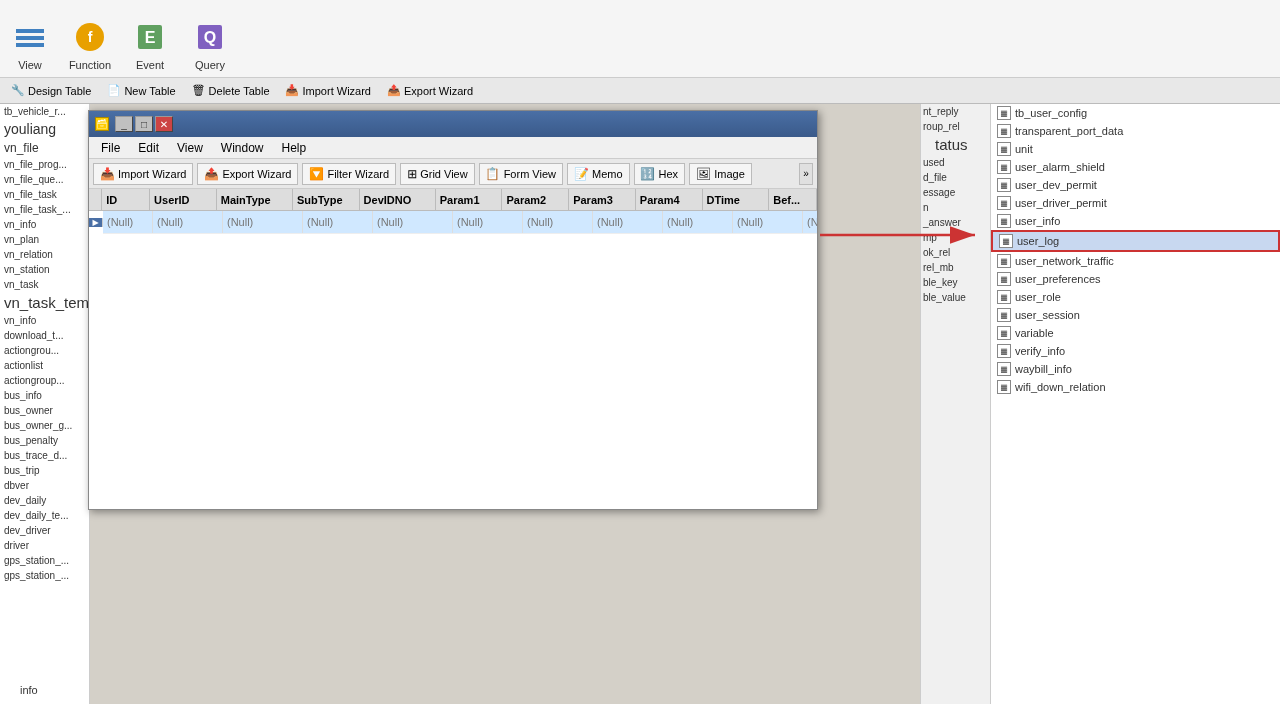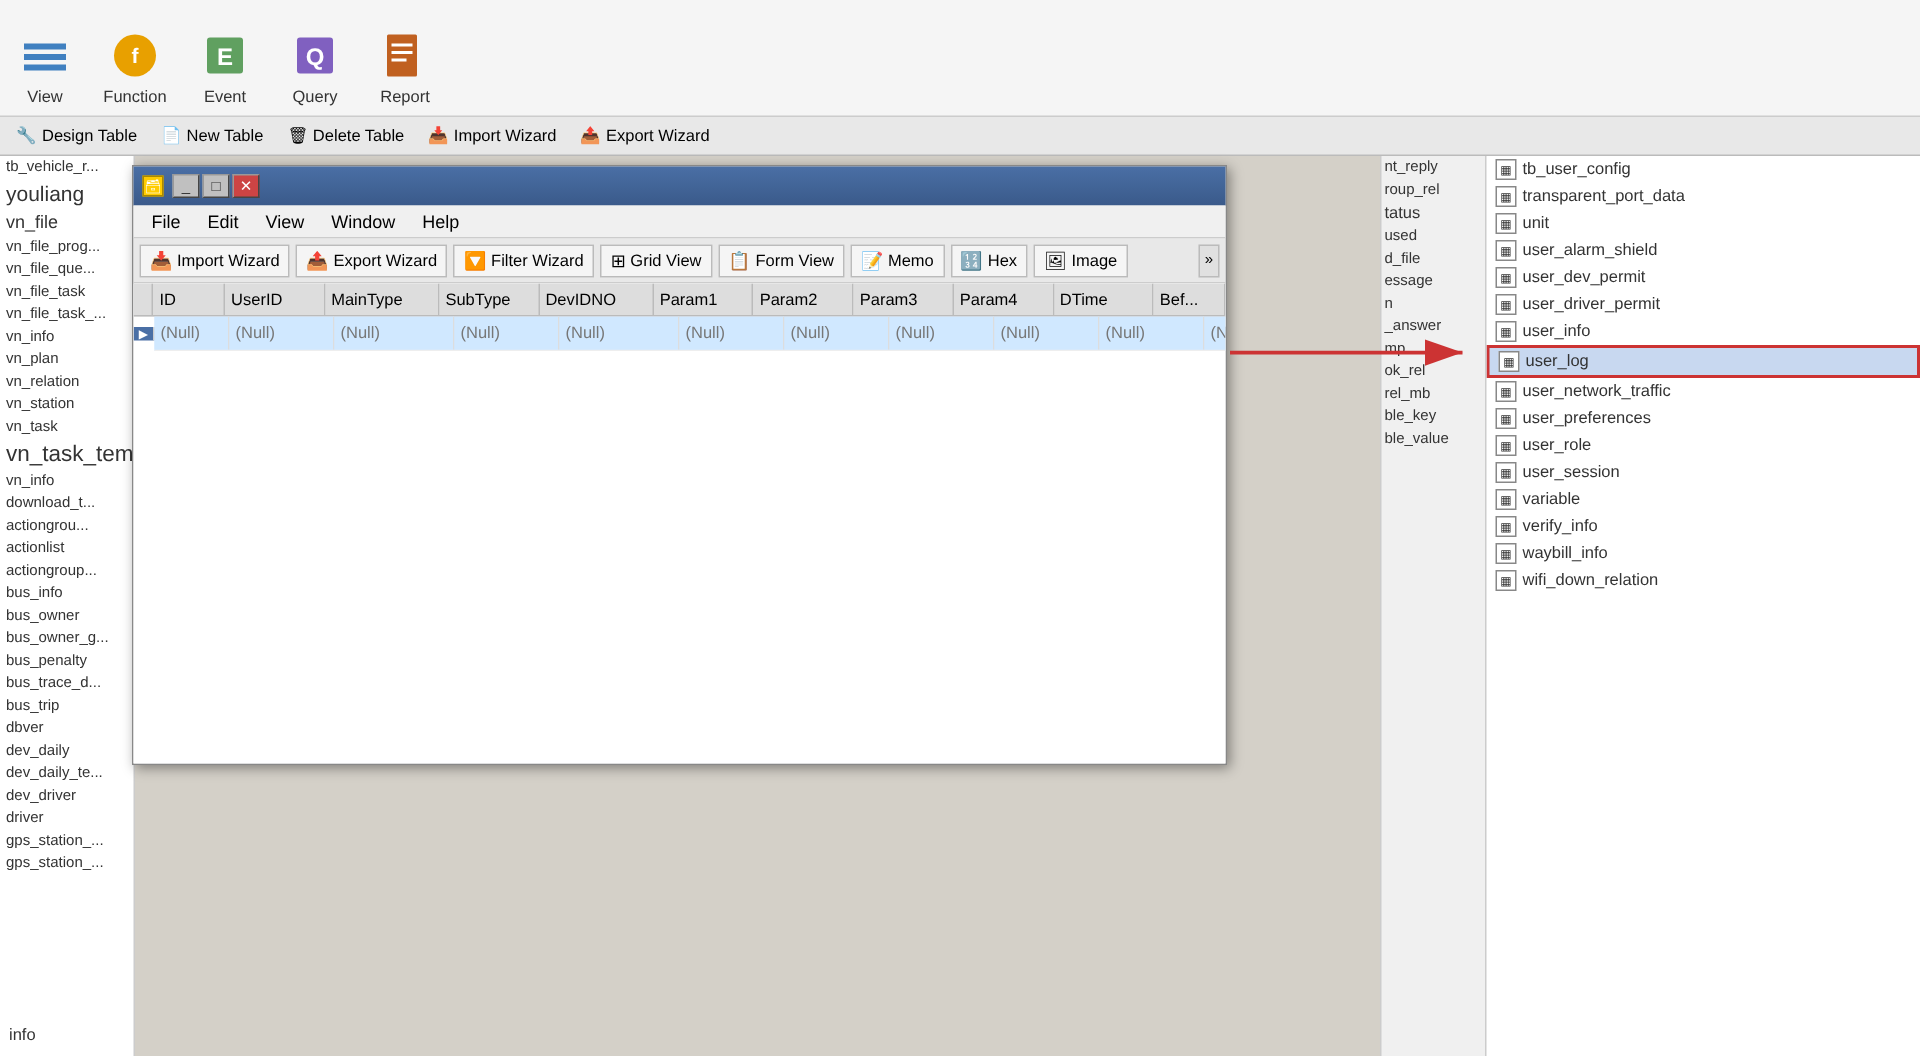--- a/index.html
+++ b/index.html
@@ -274,21 +274,21 @@
       background: #e0e0e0;
       border-bottom: 1px solid #bbb;
       height: 22px;
     }
     .modal-col-header {
       border-right: 1px solid #bbb;
       display: flex;
       align-items: center;
       padding: 0 4px;
       font-size: 11px;
-      font-weight: normal;
+      font-weight: bold;
       background: #ddd;
       overflow: hidden;
     }
     .modal-table-body {
       flex: 1;
       display: flex;
       overflow: hidden;
     }
     .modal-row-marker {
       width: 14px;
@@ -325,21 +325,21 @@
       color: #777;
     }
     .modal-table-cell.active-row {
       background: #d0e8ff;
     }
     .icon-function { background: #e8a000; width: 28px; height: 28px; border-radius: 14px; display: flex; align-items: center; justify-content: center; color: white; font-size: 14px; font-weight: bold; }
 
     .info-label {
       position: absolute;
       bottom: 8px;
-      left: 6px;
+      left: 20px;
       font-size: 11px;
       color: #333;
     }
   </style>
 </head>
 <body>
 
 <div class="app-bg"></div>
 
 <div class="toolbar">
@@ -369,31 +369,20 @@
     <span class="btn-label">Event</span>
   </div>
   <div class="toolbar-btn">
     <div class="icon-area">
       <svg width="32" height="32" viewBox="0 0 32 32">
         <rect x="4" y="4" width="24" height="24" rx="2" fill="#8060c0"></rect>
         <text x="16" y="22" text-anchor="middle" fill="white" font-size="16" font-weight="bold">Q</text>
       </svg>
     </div>
     <span class="btn-label">Query</span>
-  </div>
-  <div class="toolbar-btn">
-    <div class="icon-area">
-      <svg width="32" height="32" viewBox="0 0 32 32">
-        <rect x="4" y="2" width="20" height="28" rx="1" fill="#c06020"></rect>
-        <rect x="7" y="8" width="14" height="2" fill="white"></rect>
-        <rect x="7" y="13" width="14" height="2" fill="white"></rect>
-        <rect x="7" y="18" width="10" height="2" fill="white"></rect>
-      </svg>
-    </div>
-    <span class="btn-label">Report</span>
   </div>
 </div>
 
 <div class="table-ribbon">
   <div class="ribbon-btn">
     <span class="ribbon-icon">🔧</span>
     <span>Design Table</span>
   </div>
   <div class="ribbon-btn">
     <span class="ribbon-icon">📄</span>
@@ -445,21 +434,21 @@
   <div class="left-panel-item" style="font-size:10px">driver</div>
   <div class="left-panel-item" style="font-size:10px">gps_station_...</div>
   <div class="left-panel-item" style="font-size:10px">gps_station_...</div>
 </div>
 
 <div class="middle-area">
 
   <div style="position:absolute; right:0; top:0; bottom:0; width:70px; background:#f0f0f0; border-left:1px solid #ccc; overflow:hidden;">
     <div style="font-size:10px; padding:2px 2px; color:#333">nt_reply</div>
     <div style="font-size:10px; padding:2px 2px; color:#333">roup_rel</div>
-    <div style="font-size:11px; padding:2px 2px; color:#333">tatus</div>
+    <div style="font-size:15px; padding:2px 14px; color:#333">tatus</div>
     <div style="font-size:10px; padding:2px 2px; color:#333">used</div>
     <div style="font-size:10px; padding:2px 2px; color:#333">d_file</div>
     <div style="font-size:10px; padding:2px 2px; color:#333">essage</div>
     <div style="font-size:10px; padding:2px 2px; color:#333">n</div>
     <div style="font-size:10px; padding:2px 2px; color:#333">_answer</div>
     <div style="font-size:10px; padding:2px 2px; color:#333">mp</div>
     <div style="font-size:10px; padding:2px 2px; color:#333">ok_rel</div>
     <div style="font-size:10px; padding:2px 2px; color:#333">rel_mb</div>
     <div style="font-size:10px; padding:2px 2px; color:#333">ble_key</div>
     <div style="font-size:10px; padding:2px 2px; color:#333">ble_value</div>

